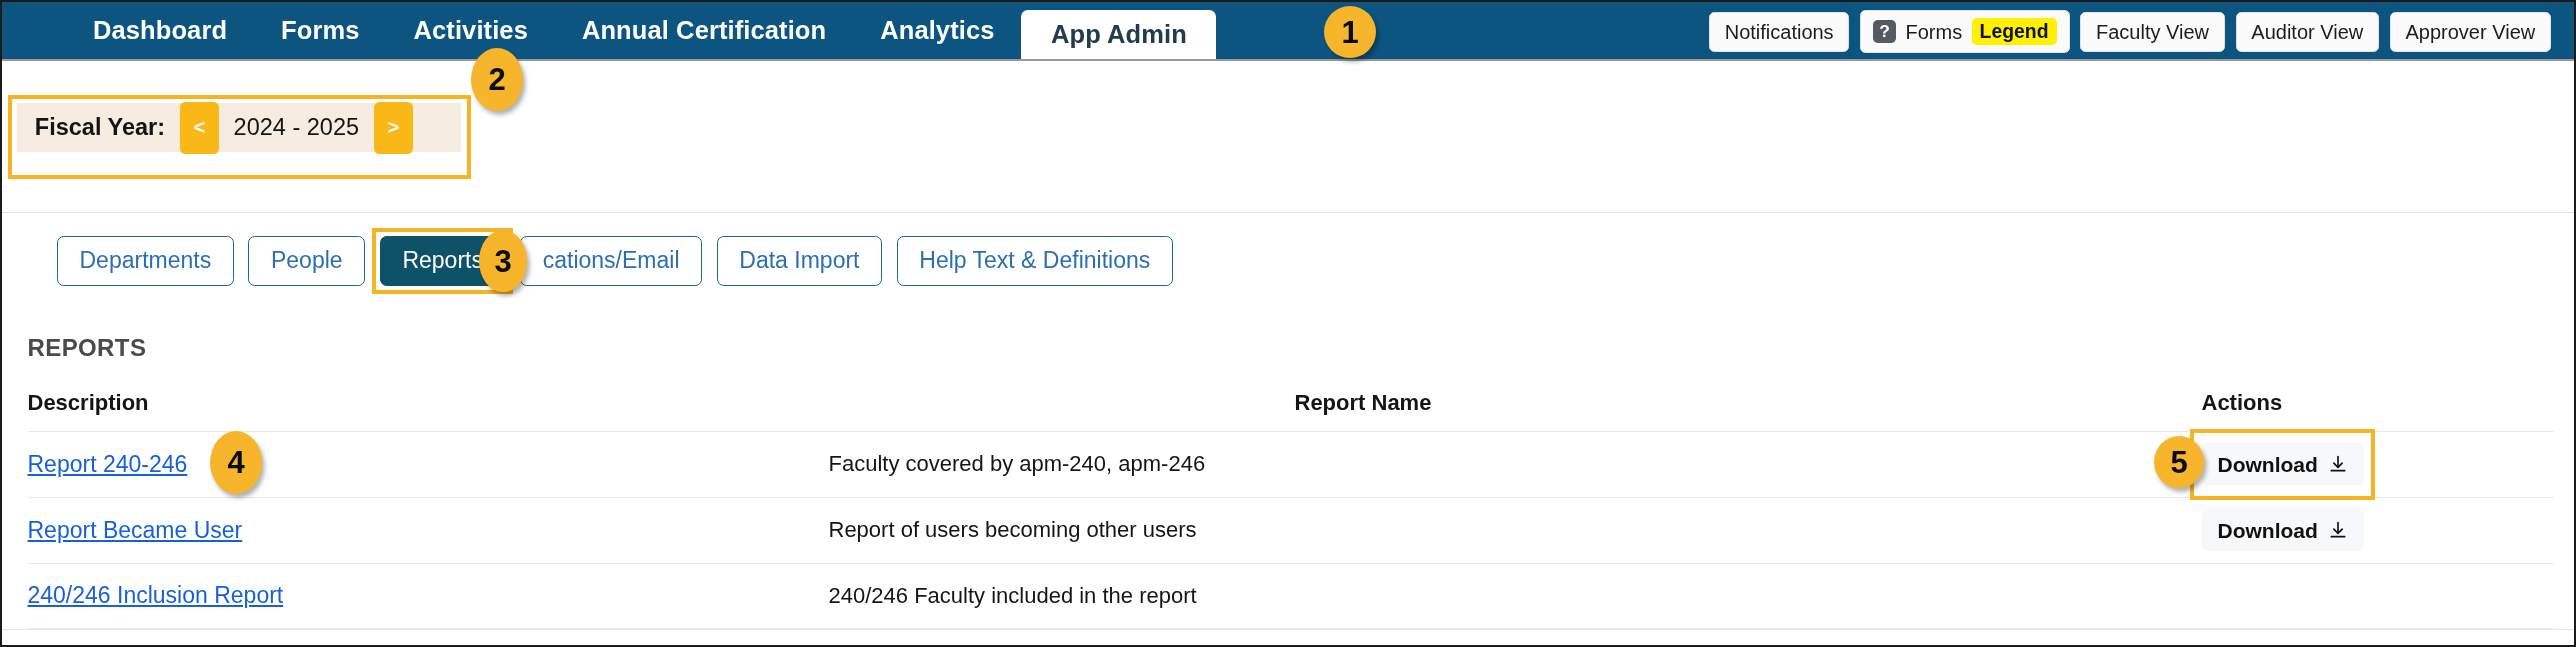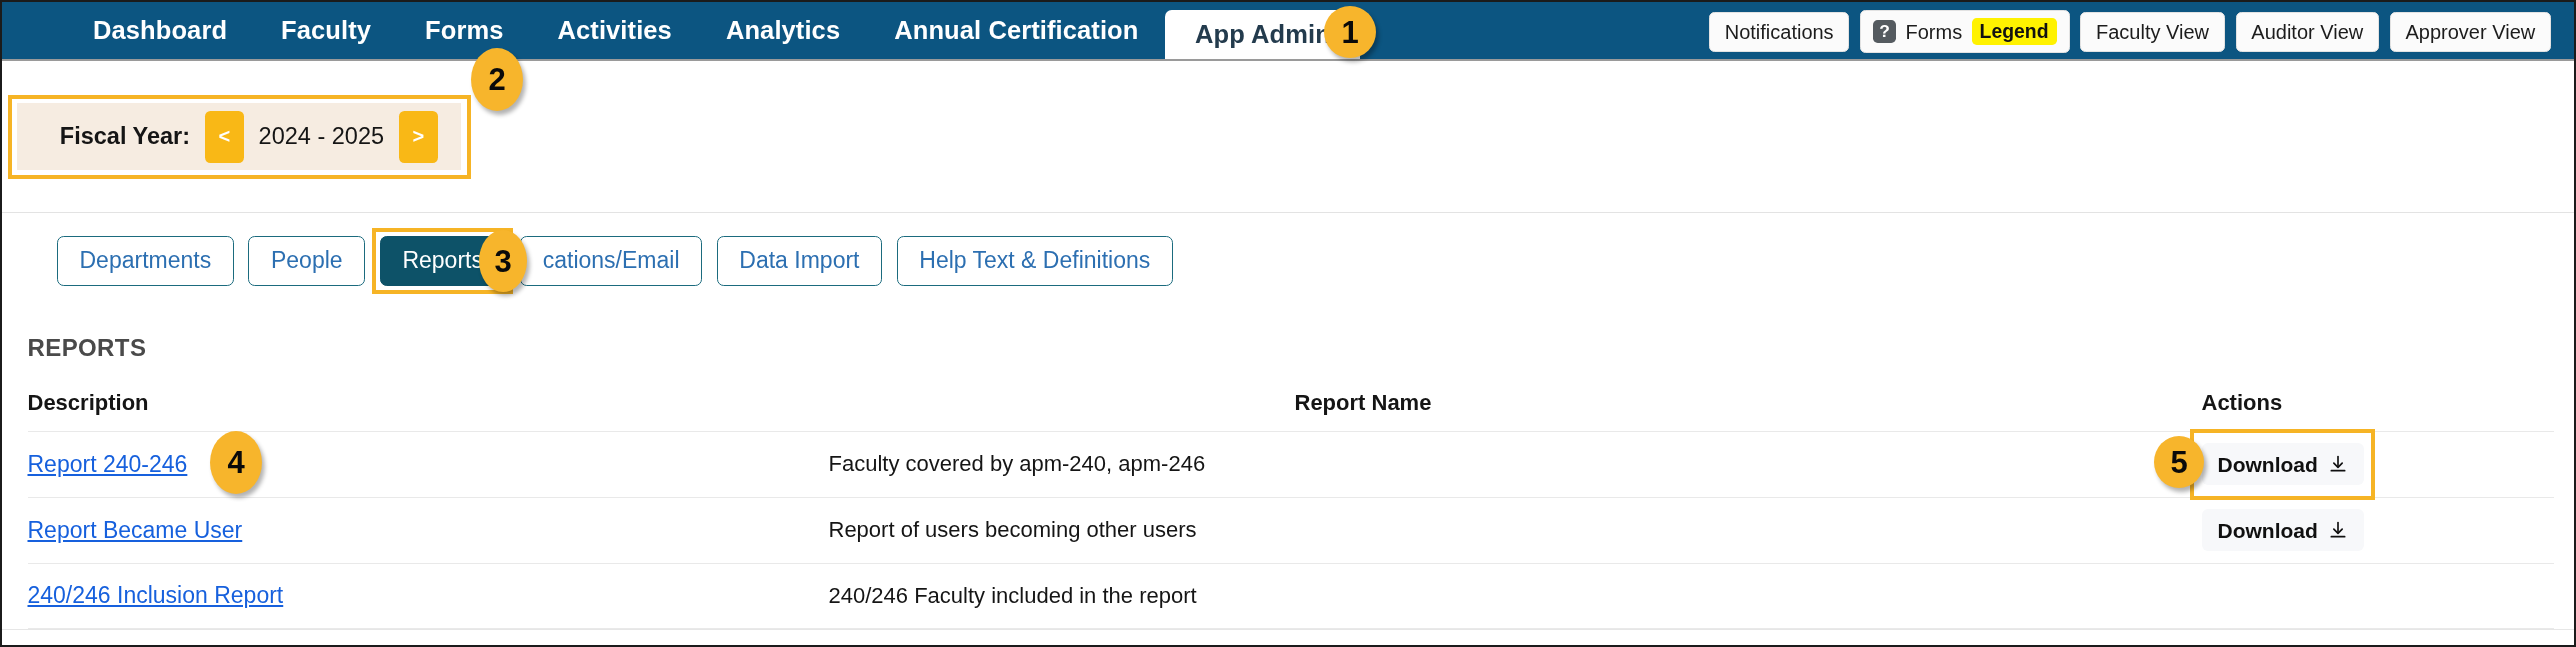--- a/index.html
+++ b/index.html
@@ -124,26 +124,26 @@
     width: 463px;
     height: 84px;
     border: 4.7px solid #f6b425;
     background: transparent;
   }
   .fy-box {
     position: absolute;
     left: 14.8px;
     top: 40px;
     width: 444px;
-    height: 67px;
+    height: 49px;
     background: #f6ece1;
     border-radius: 0;
     display: flex;
     align-items: center;
-    padding-left: 43px;
+    padding-left: 18px;
     gap: 14.8px;
   }
   .fy-label {
     font-size: 23.5px;
     font-weight: bold;
     color: #151515;
     white-space: nowrap;
   }
   .fy-arrow {
     background: #f9b816;
@@ -308,25 +308,24 @@
   }
 </style>
 </head>
 <body>
 
 <div class="page">
 
   <div class="navbar">
     <div class="nav-left">
       <div class="nav-item">Dashboard</div>
-      <div class="nav-item">Faculty</div>
       <div class="nav-item">Forms</div>
       <div class="nav-item">Activities</div>
+      <div class="nav-item">Annual Certification</div>
       <div class="nav-item">Analytics</div>
-      <div class="nav-item">Annual Certification</div>
       <div class="nav-item active">App Admin</div>
     </div>
 
     <div class="nav-right">
       <button class="nav-btn">Notifications</button>
       <button class="nav-btn status-btn">
         <span class="qmark">?</span>
         <span>Forms</span>
         <span class="legend-badge">Legend</span>
       </button>

